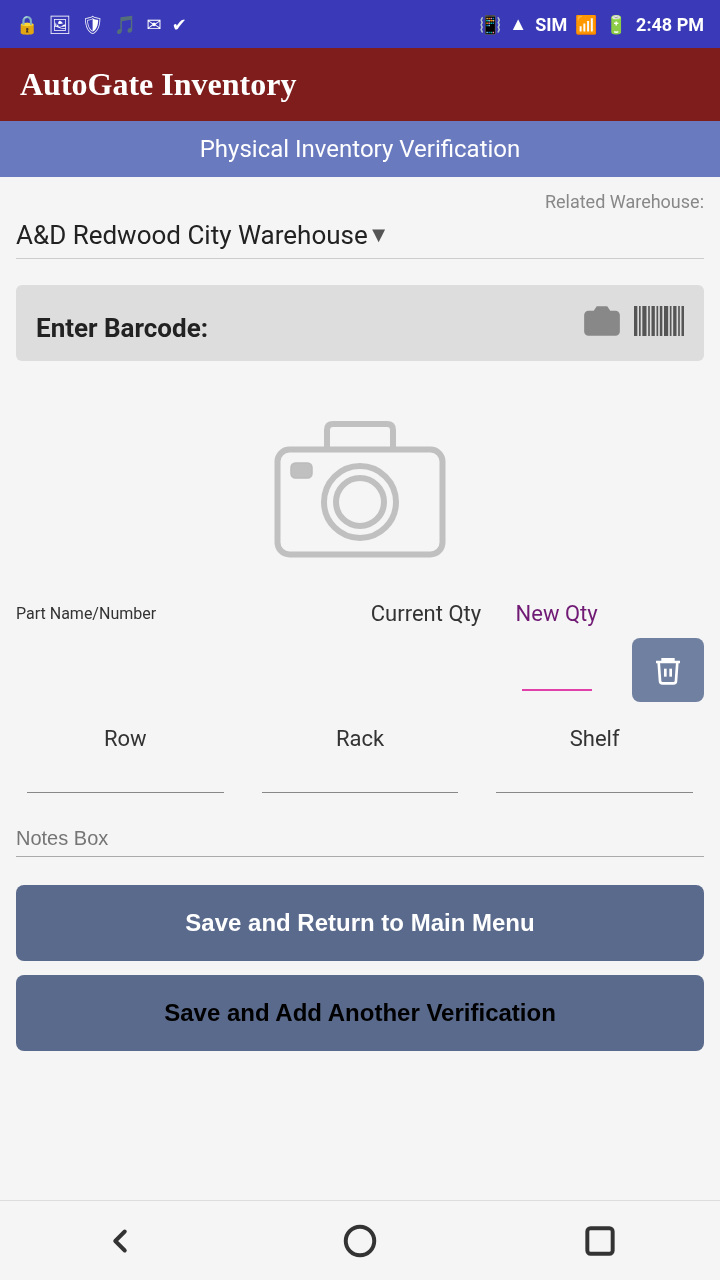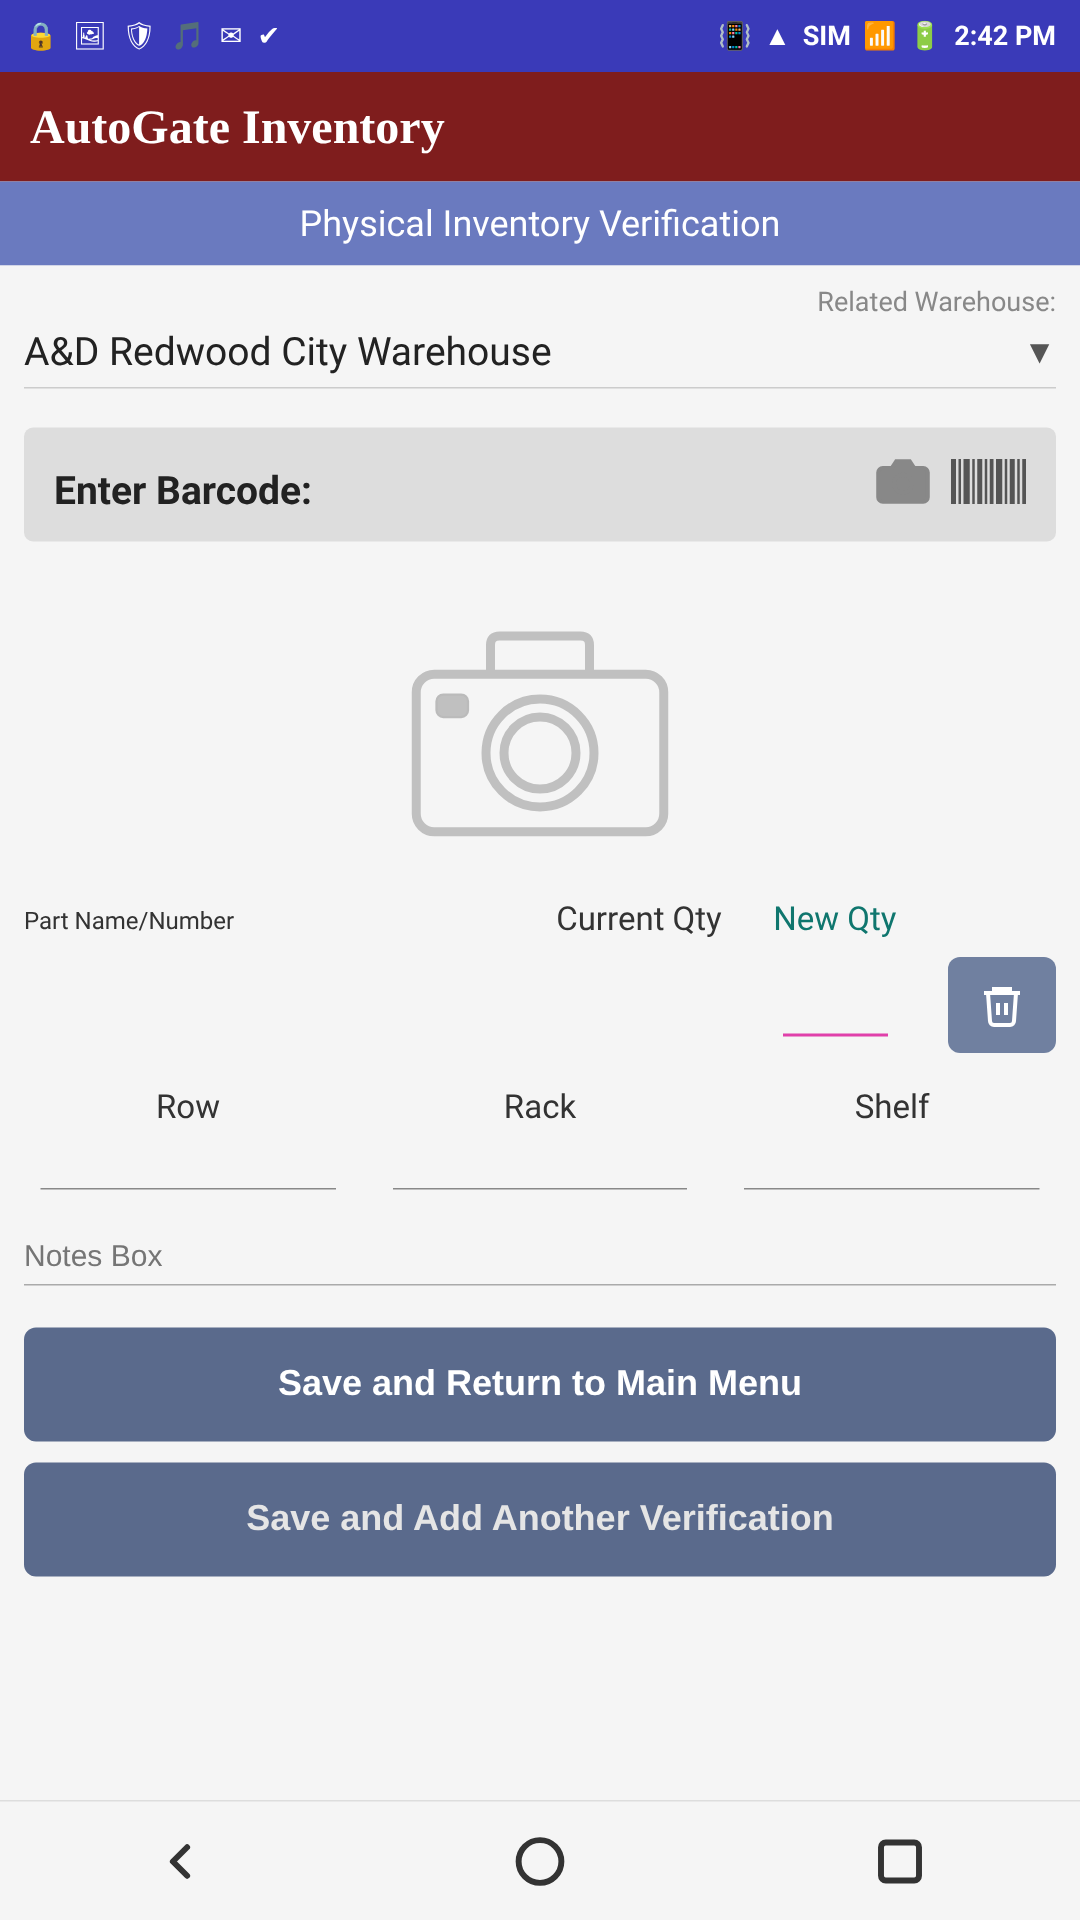--- a/index.html
+++ b/index.html
@@ -74,23 +74,22 @@
     .warehouse-label {
       color: #888;
       font-size: 18px;
       text-align: right;
       display: block;
       margin-bottom: 4px;
     }
     .warehouse-select {
       display: flex;
       align-items: center;
-      justify-content: space-between;
+      justify-content: flex-start;
       padding: 4px 0;
-      gap: 32px;
     }
     .warehouse-name {
       font-size: 26px;
       color: #222;
       font-weight: normal;
     }
     .chevron-down {
       font-size: 22px;
       color: #555;
     }
@@ -158,21 +157,21 @@
     }
     .col-current {
       flex: 1.5;
       font-size: 22px;
       color: #333;
       text-align: right;
     }
     .col-new {
       flex: 1.2;
       font-size: 22px;
-      color: #0f766e;
+      color: #701a75;
       text-align: center;
     }
     .col-delete {
       width: 72px;
     }
 
     
     .inventory-data-row {
       display: flex;
       align-items: center;
@@ -273,21 +272,21 @@
       border-radius: 8px;
       padding: 24px;
       margin-top: 28px;
       cursor: pointer;
       text-align: center;
     }
     .btn-save-add {
       display: block;
       width: 100%;
       background: #5a6a8c;
-      color: #e5e5e5;
+      color: #000000;
       font-size: 24px;
       font-weight: bold;
       border: none;
       border-radius: 8px;
       padding: 24px;
       margin-top: 14px;
       cursor: pointer;
       text-align: center;
     }
 
@@ -327,21 +326,21 @@
     <span>🎵</span>
     <span>✉</span>
     <span>✔</span>
   </div>
   <div class="status-bar-right">
     <span>📳</span>
     <span>▲</span>
     <span>SIM</span>
     <span>📶</span>
     <span>🔋</span>
-    <span>2:42 PM</span>
+    <span>2:48 PM</span>
   </div>
 </div>
 
 <div class="app-bar">
   <div class="app-bar-title">AutoGate Inventory</div>
 </div>
 
 <div class="sub-header">
   <span class="sub-header-title">Physical Inventory Verification</span>
 </div>

